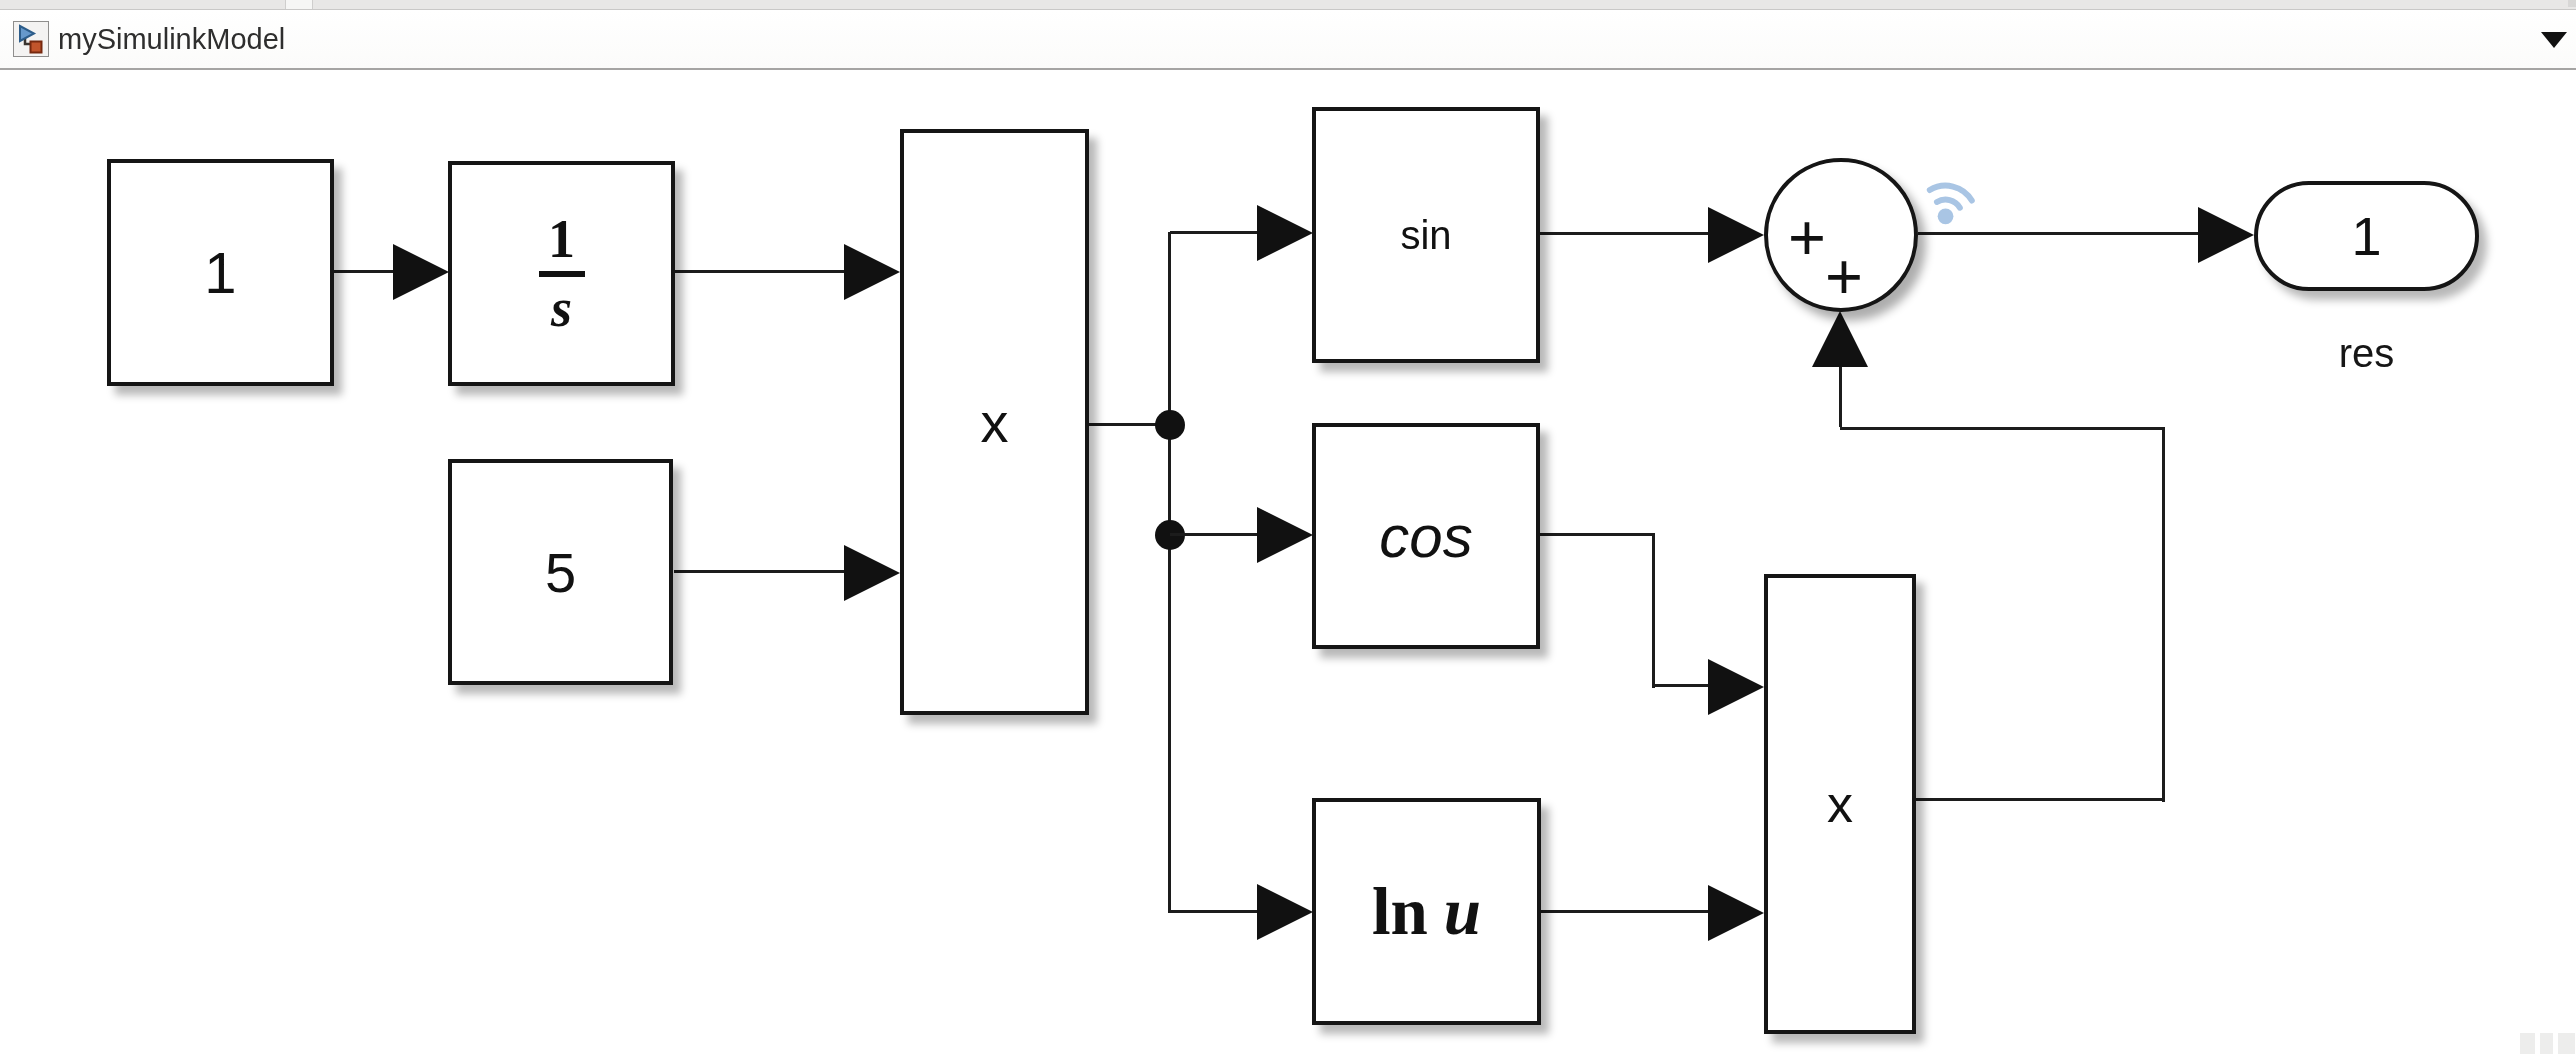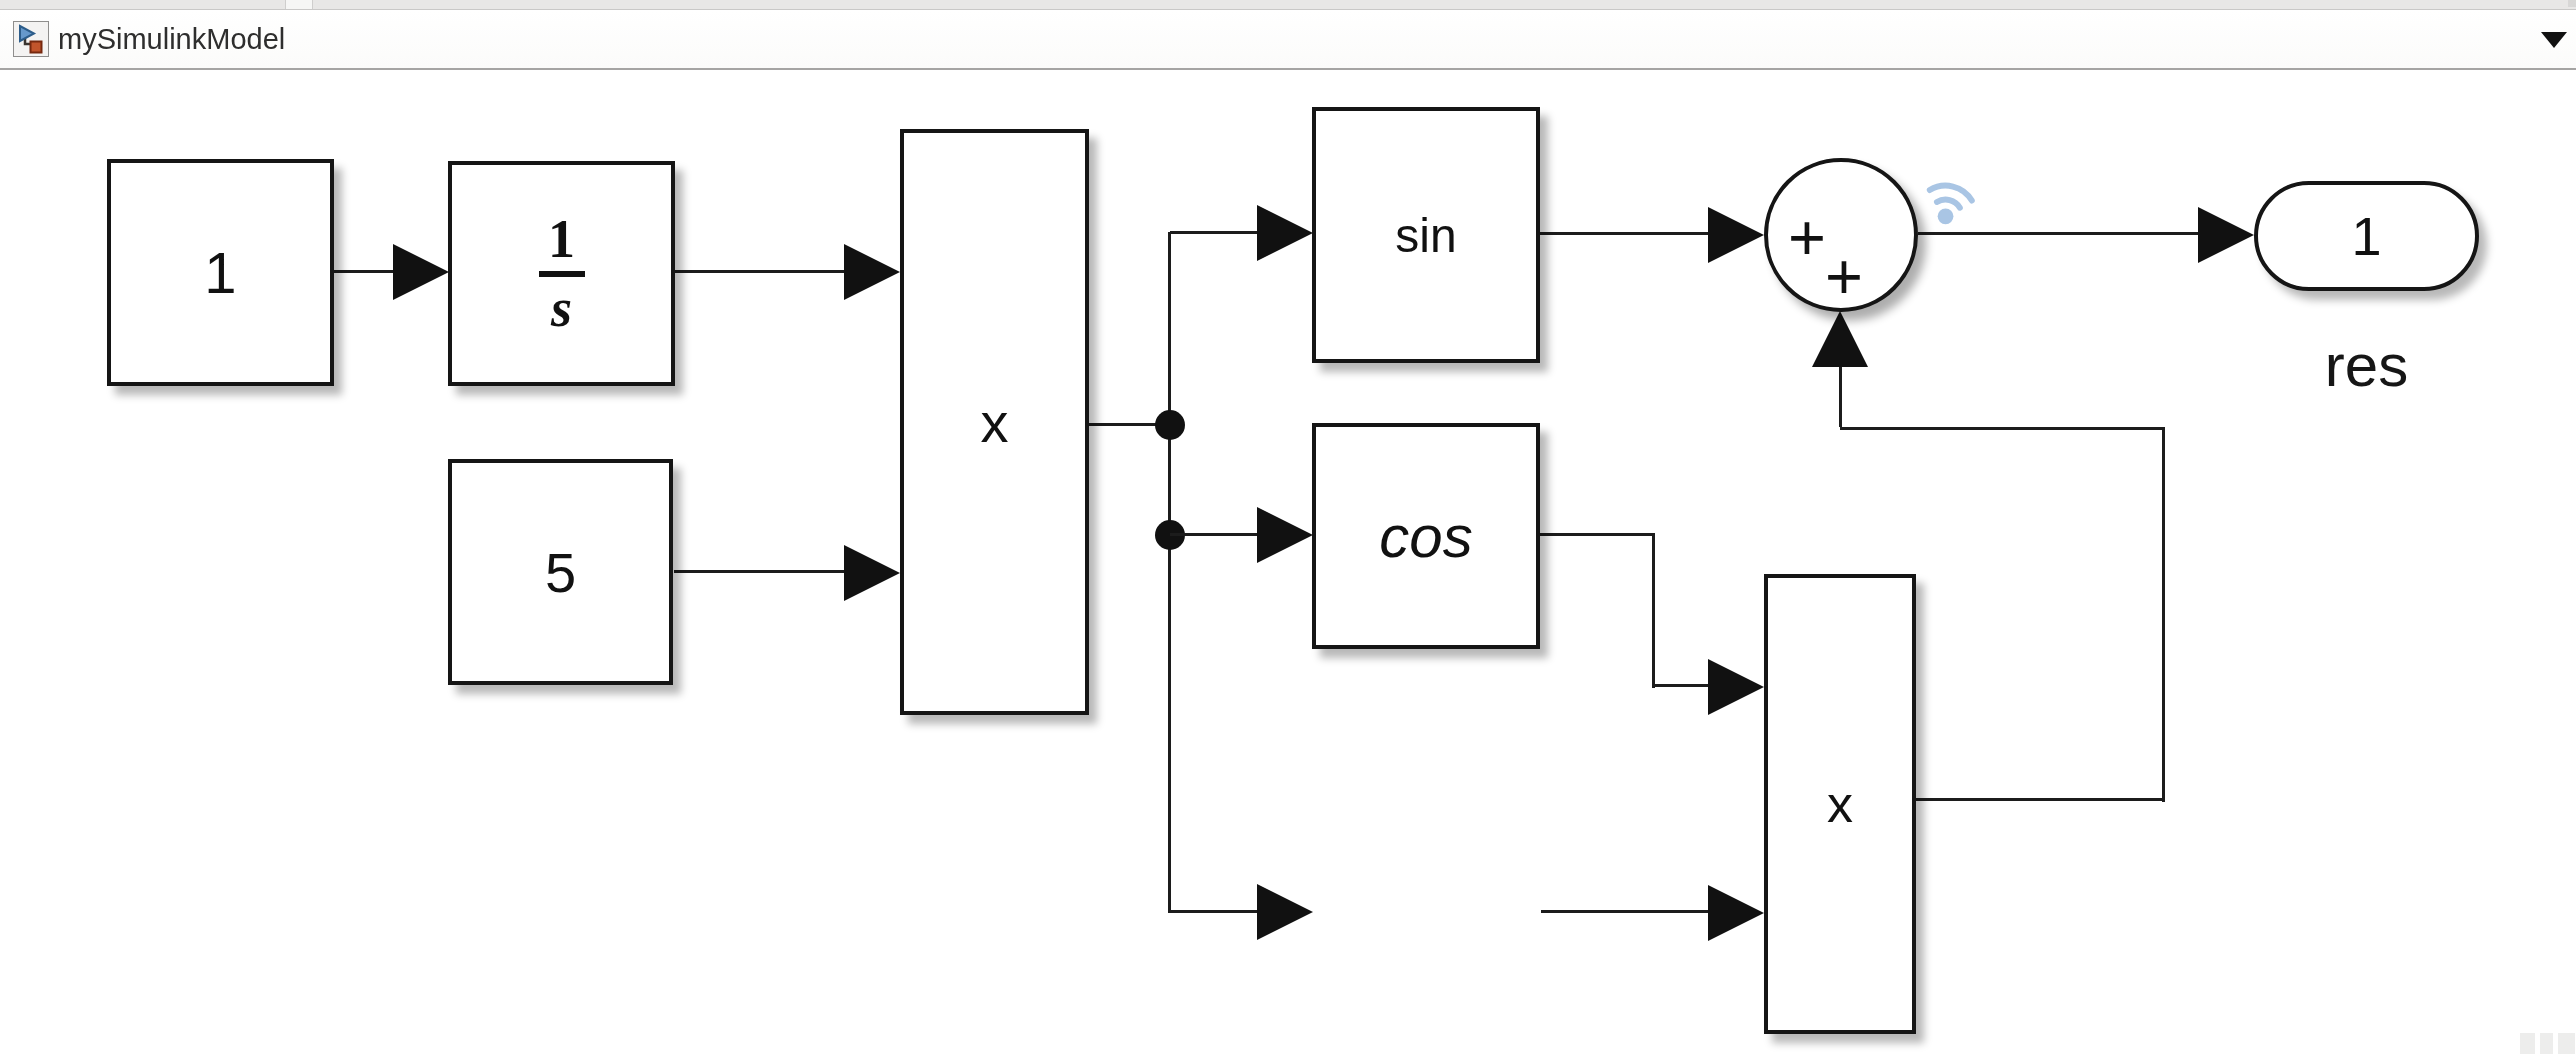--- a/index.html
+++ b/index.html
@@ -39,21 +39,21 @@
 
   .frac{display:flex;flex-direction:column;align-items:center;line-height:0.9;}
   .frac-bar{width:46px;height:6px;background:#111;margin:7px 0;}
 
   .sum{border-radius:50%;box-shadow:8px 9px 10px rgba(0,0,0,0.32);}
   .sum-plus{position:absolute;font-size:65px;font-weight:400;color:#111;
             transform:translate(-50%,-54%);}
 
   .outport{border-radius:60px;}
   .port-name{position:absolute;left:2254px;top:331px;width:225px;text-align:center;
-            font-size:60px;color:#161616;}
+            font-size:40px;color:#161616;}
 
   .wm-bar{position:absolute;background:#ededec;}
 </style>
 </head>
 <body>
 
 <div class="screen">
 
   <div class="topstrip"></div>
   <div class="topstrip-notch"></div>
@@ -129,27 +129,31 @@
 
     <div class="block" style="left:448px;top:459px;width:225px;height:226px;">
       <span class="lbl-sans" style="font-size:56px;">5</span>
     </div>
 
     <div class="block" style="left:900px;top:129px;width:189px;height:586px;">
       <span class="lbl-sans" style="font-size:56px;">x</span>
     </div>
 
     <div class="block" style="left:1312px;top:107px;width:228px;height:256px;">
-      <span class="lbl-sans" style="font-size:48px;">sin</span>
+      <span class="lbl-sans" style="font-size:40px;">sin</span>
     </div>
 
     <div class="block" style="left:1312px;top:423px;width:228px;height:226px;">
       <span class="lbl-sans" style="font-size:60px;font-style:italic;">cos</span>
     </div>
 
+    <div class="block" style="left:1312px;top:798px;width:229px;height:227px;">
+      <span class="lbl-serif" style="font-size:67px;">ln</span>
+      <span class="lbl-serif" style="font-size:67px;font-style:italic;margin-left:16px;">u</span>
+    </div>
 
     <div class="block" style="left:1764px;top:574px;width:152px;height:460px;">
       <span class="lbl-sans" style="font-size:52px;">x</span>
     </div>
 
     <div class="block sum" style="left:1764px;top:158px;width:154px;height:154px;">
       <span class="sum-plus" style="left:39px;top:78px;">+</span>
       <span class="sum-plus" style="left:76px;top:117px;">+</span>
     </div>
 

